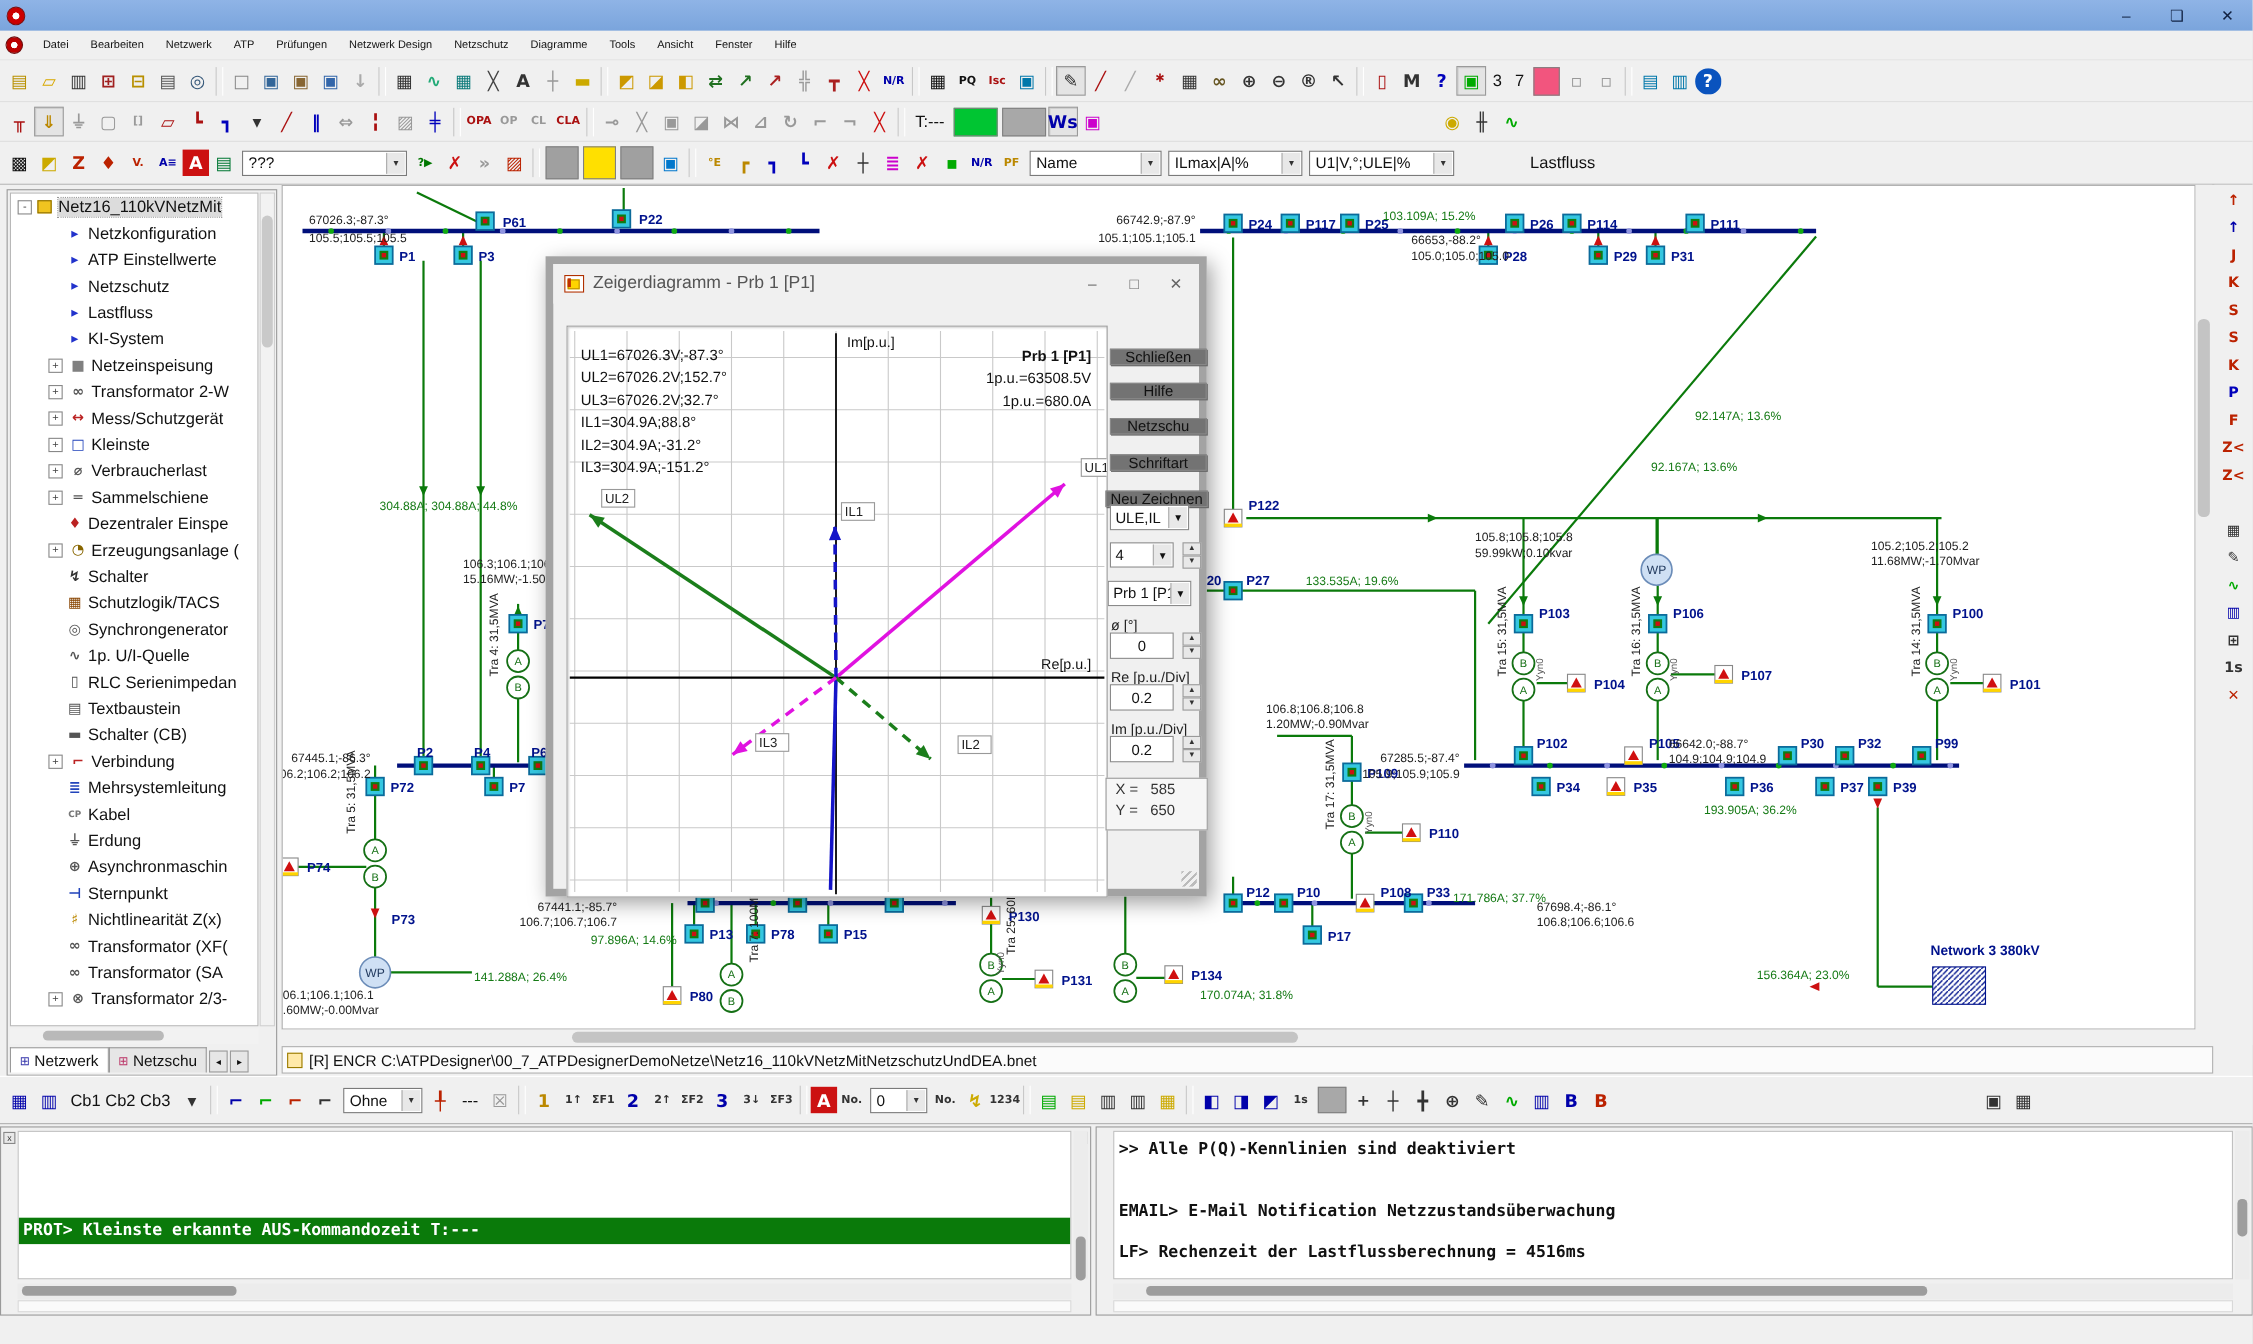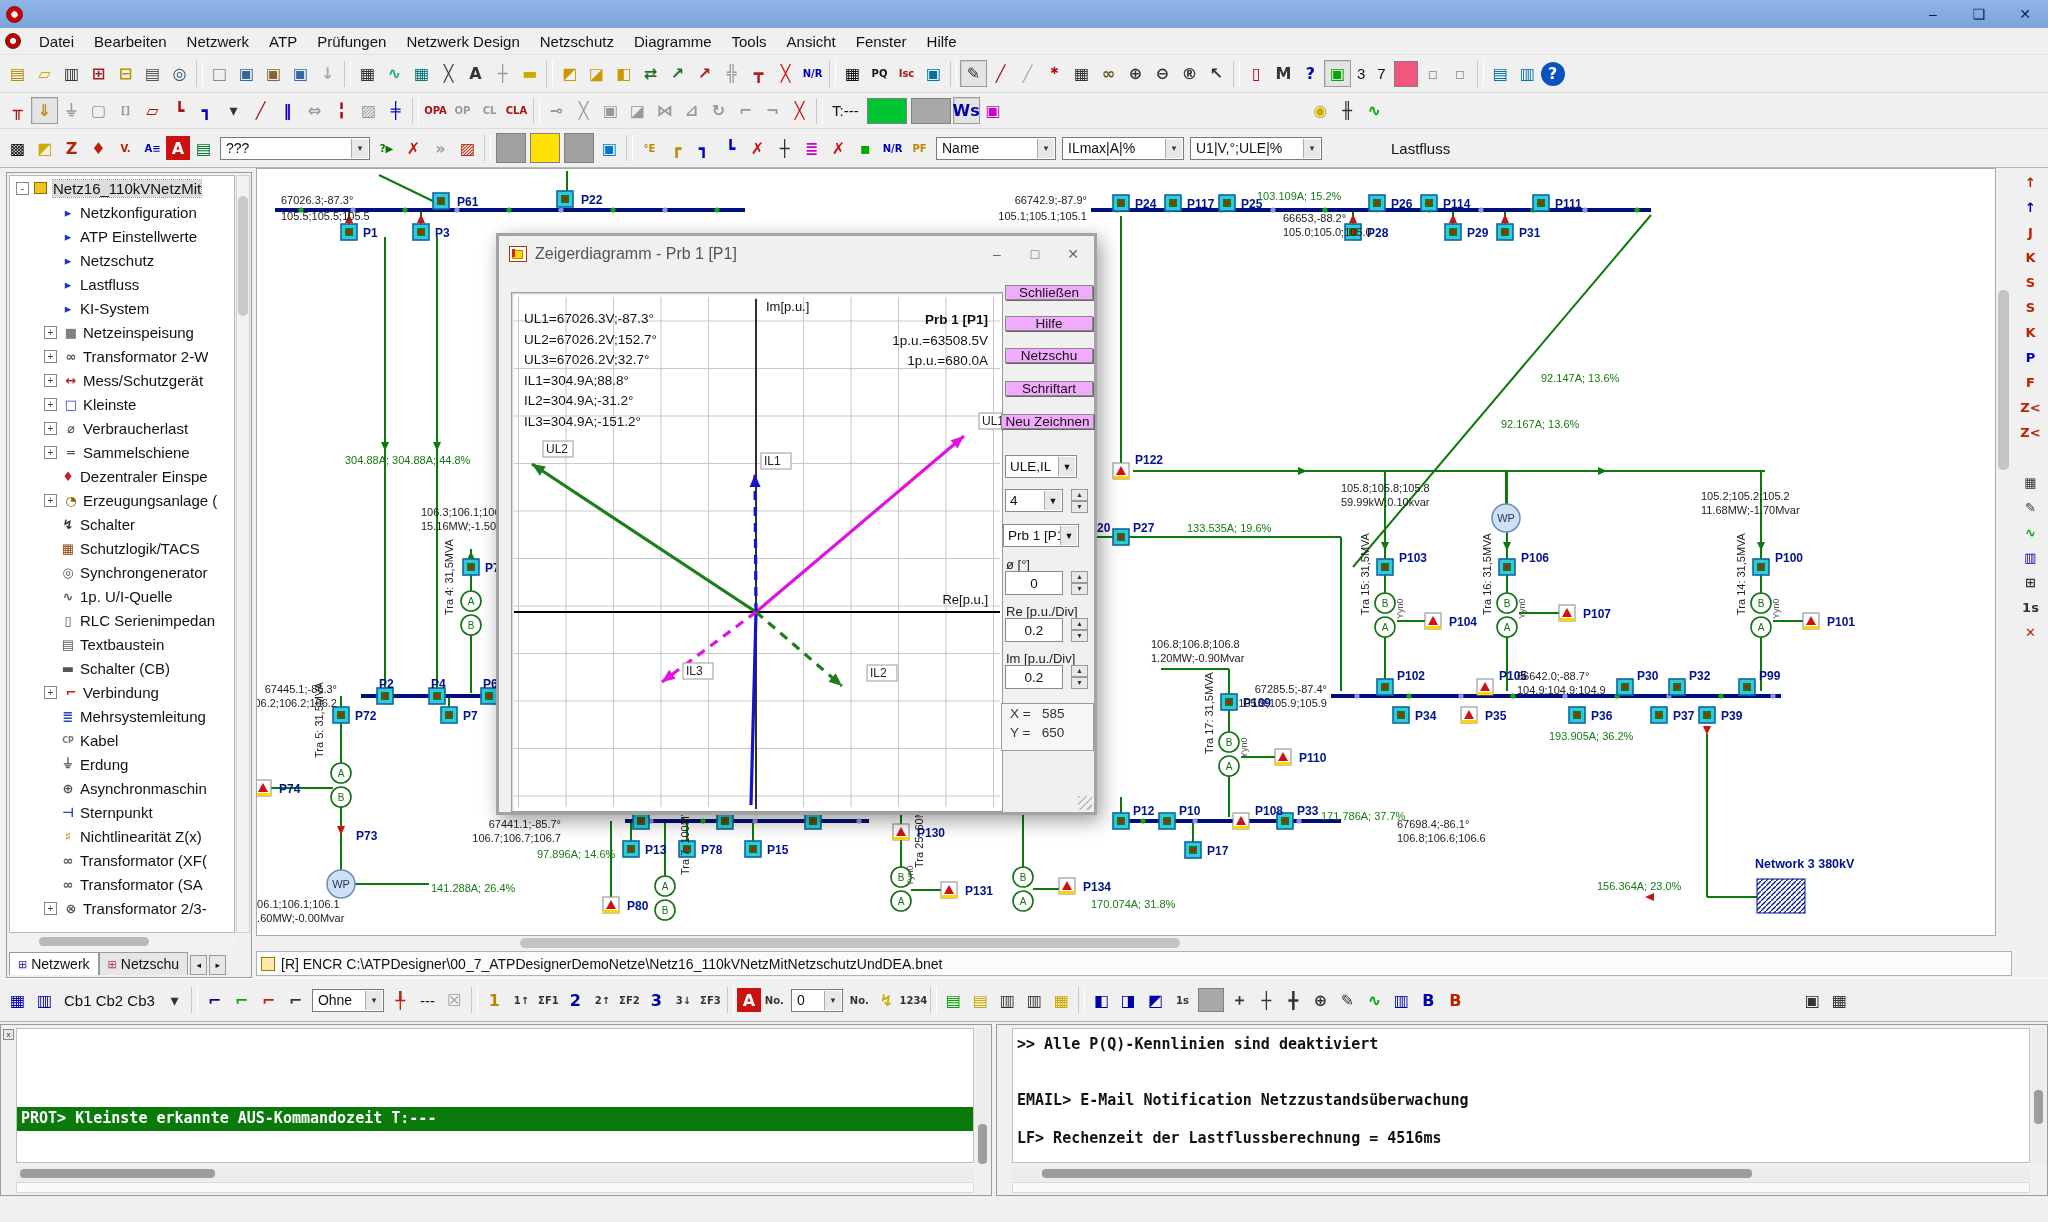--- a/index.html
+++ b/index.html
@@ -11,21 +11,21 @@
     background:linear-gradient(#8fb4e6,#7aa4dc);display:flex;align-items:center;padding-left:6px;}
   .appicon{width:17px;height:17px;border-radius:50%;background:radial-gradient(#fff 28%,#c00 32%);
     border:1px solid #801010;margin-right:7px;flex:none;}
   .title{font-size:14.5px;color:#0a0a0a;white-space:nowrap;overflow:hidden;}
   .winbtns{position:absolute;right:0;top:0;height:28px;display:flex;}
   .winbtn{width:46px;height:28px;display:flex;align-items:center;justify-content:center;
     font-size:14px;color:#102040;}
   
   .menubar{position:absolute;left:0;top:28px;width:2048px;height:27px;background:#f0f0f0;
     display:flex;align-items:center;border-bottom:1px solid #e2e2e2;}
-  .menuitem{padding:3px 10px;font-size:15px;text-align:right;}
+  .menuitem{padding:3px 10px;font-size:10px;text-align:right;}
   .childicon{width:16px;height:16px;border-radius:50%;background:radial-gradient(#fff 28%,#b00 32%);
     border:1px solid #701010;margin:0 8px 0 5px;}
   
   .tb{position:absolute;left:0;width:2048px;background:#f0f0f0;display:flex;align-items:center;
     border-bottom:1px solid #dcdcdc;padding-left:4px;}
   #tb1{top:55px;height:38px;} #tb2{top:93px;height:36px;} #tb3{top:129px;height:39px;border-bottom:1px solid #b8b8b8;}
   .ico{width:27px;height:27px;flex:none;display:flex;align-items:center;justify-content:center;
     font-family:"DejaVu Sans",sans-serif;font-weight:bold;font-size:16px;border:1px solid transparent;}
   .ico.sm{font-size:10px;letter-spacing:0;}
   .ico.pressed{border:1px solid #9a9a9a;background:#e4e4e4;box-shadow:inset 1px 1px 0 #cfcfcf;}
@@ -87,31 +87,31 @@
   .cvscroll{position:absolute;right:2px;top:3px;width:13px;bottom:32px;background:#ececec;}
   .cvscroll .thumb{position:absolute;left:2px;width:9px;background:#9d9d9d;border-radius:4px;}
   .cbottom{position:absolute;left:15px;right:17px;bottom:2px;height:11px;background:#fafafa;border:1px solid #d8d8d8;}
   
   .statusbar{position:absolute;left:0;top:1198px;width:2048px;height:24px;background:#f0f0f0;
     display:flex;align-items:center;padding-left:4px;gap:4px;}
   .sfield{height:19px;border:1px solid #b5b5b5;box-shadow:inset 1px 1px 2px #ddd;font-size:13.5px;
     display:flex;align-items:center;padding:0 5px;background:#f4f4f4;white-space:nowrap;overflow:hidden;}
   
   .dialog{position:absolute;left:496px;top:233px;width:601px;height:582px;background:#f0f0f0;
-    border:3px solid #a3a3a3;box-shadow:4px 6px 18px rgba(0,0,0,.38);}
+    border:7px solid #a3a3a3;box-shadow:4px 6px 18px rgba(0,0,0,.38);}
   .dtitle{position:absolute;left:0;top:0;right:0;height:36px;background:#f0f0f0;display:flex;align-items:center;
     padding-left:10px;font-size:16px;color:#555;}
   .dico{width:18px;height:16px;background:#fff;border:1px solid #b03000;margin-right:8px;position:relative;flex:none;}
   .dico:before{content:"";position:absolute;left:2px;bottom:2px;width:9px;height:7px;background:#ffd400;border:1px solid #c09000;}
   .dico:after{content:"";position:absolute;left:2px;top:2px;width:3px;height:8px;background:#c03000;}
   .dbtnrow{position:absolute;top:0;right:2px;height:36px;display:flex;align-items:center;}
   .dwinbtn{width:38px;height:30px;display:flex;align-items:center;justify-content:center;color:#666;font-size:14px;}
   .plotframe{position:absolute;left:12px;top:56px;width:492px;height:520px;border:1px solid #9a9a9a;background:#fff;box-shadow:inset 1px 1px 2px #ccc;}
-  .dbtn{position:absolute;left:506px;width:88px;height:15px;background:#f0abfc;border:1px solid #8a8a8a;
-    box-shadow:1px 1px 0 #666;font-size:13.5px;display:flex;align-items:center;justify-content:center;}
+  .dbtn{position:absolute;left:506px;width:88px;height:15px;background:#737373;border:1px solid #8a8a8a;
+    box-shadow:1px 1px 0 #666;font-size:13.5px;display:flex;align-items:center;justify-content:center;margin-top:28px;}
   .dlabel{position:absolute;left:507px;font-size:13px;color:#222;}
   .dinput{position:absolute;left:506px;width:58px;height:24px;background:#fff;border:1px solid #8a8a8a;
     font-size:13.5px;display:flex;align-items:center;justify-content:center;}
   .dspin{position:absolute;left:572px;width:17px;height:24px;display:flex;flex-direction:column;}
   .dspin div{flex:1;border:1px solid #9a9a9a;background:#e8e8e8;font-size:7px;line-height:10px;text-align:center;color:#333;}
   .dcombo{position:absolute;left:506px;height:23px;background:#fff;border:1px solid #8a8a8a;font-size:13.5px;
     display:flex;align-items:center;padding-left:4px;}
   .dcombo .arr{position:absolute;right:1px;top:1px;bottom:1px;width:17px;background:#e8e8e8;border-left:1px solid #aaa;
     display:flex;align-items:center;justify-content:center;font-size:9px;}
   .xybox{position:absolute;left:502px;top:467px;width:93px;height:48px;border:1px solid #9a9a9a;background:#f6f6f6;

